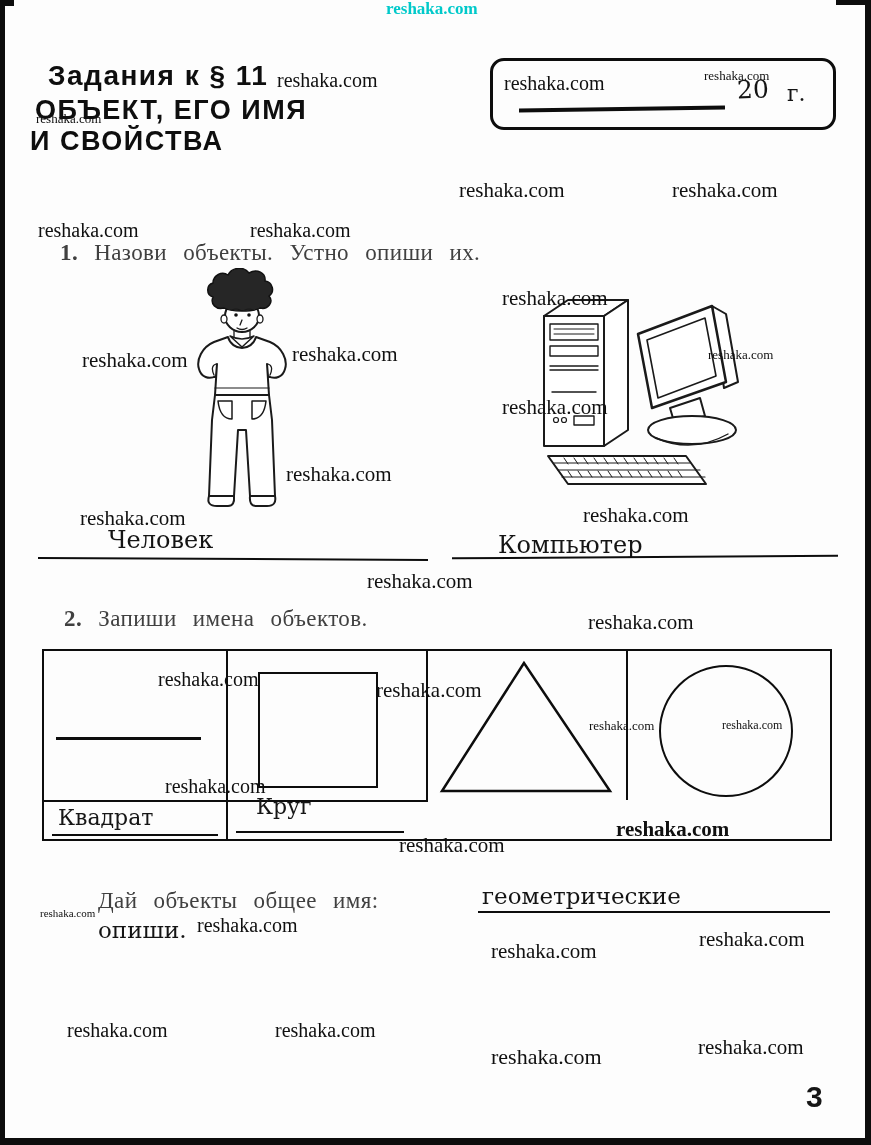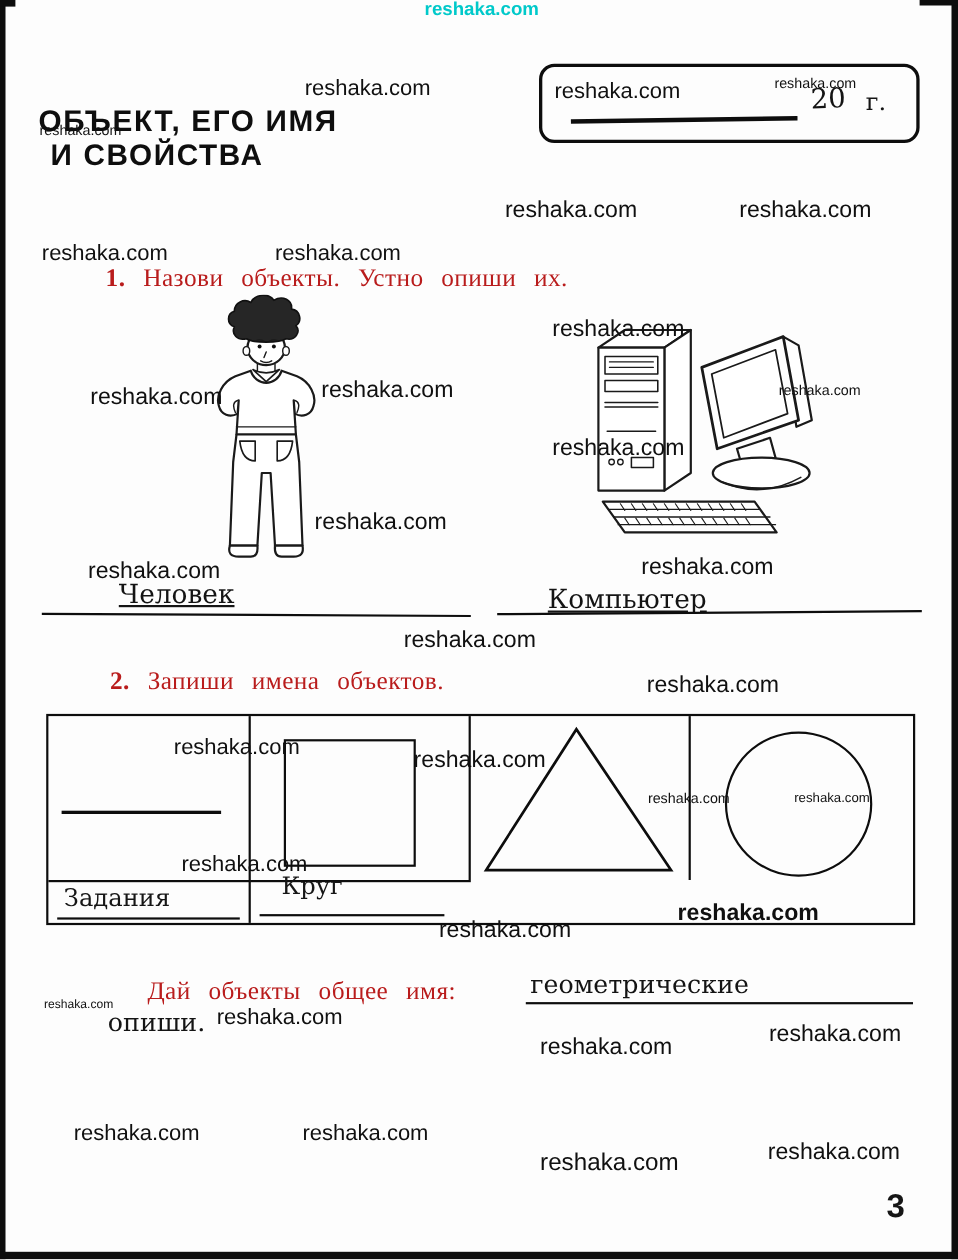--- a/index.html
+++ b/index.html
@@ -1,30 +1,30 @@
 <!DOCTYPE html>
 <html><head>
 <meta charset="utf-8">
 <style>
   html,body{margin:0;padding:0;background:#ffffff;}
   .page{position:relative;width:871px;height:1145px;background:#fdfdfd;overflow:hidden;
         font-family:"Liberation Serif",serif;color:#161616;}
   .frame{position:absolute;background:#0d0d0d;}
-  .wm{position:absolute;font-family:Liberation Sans, sans-serif;color:#101010;white-space:nowrap;line-height:1;}
+  .wm{position:absolute;font-family:Liberation Serif, serif;color:#101010;white-space:nowrap;line-height:1;}
   .wm.cyan{color:#00c9ca;font-weight:bold;}
   .wm.bold{font-weight:bold;}
   .heading{position:absolute;font-family:"Liberation Sans",sans-serif;font-weight:bold;
            font-size:27px;letter-spacing:1.5px;white-space:nowrap;color:#0e0e0e;}
   .datebox{position:absolute;left:490px;top:58px;width:340px;height:66px;
            border:3px solid #0d0d0d;border-radius:14px;background:#fdfdfd;}
   .datebox .blank{position:absolute;left:26px;top:46px;width:206px;height:4px;background:#0d0d0d;transform:rotate(-0.8deg);}
   .hand{font-family:"DejaVu Serif",serif;color:#141414;}
-  .taskline{position:absolute;font-size:23px;white-space:nowrap;word-spacing:10px;letter-spacing:.4px;color:#b91c1c;margin-left:36px;}
+  .taskline{position:absolute;font-size:23px;white-space:nowrap;word-spacing:10px;letter-spacing:.4px;color:#404040;}
   .taskline b{font-weight:bold;}
-  .caption{position:absolute;font-size:24px;white-space:nowrap;text-decoration:underline;}
+  .caption{position:absolute;font-size:24px;white-space:nowrap;}
   .ansline{position:absolute;height:0;border-top:2.5px solid #0d0d0d;}
   .illus{position:absolute;}
   .t2{position:absolute;left:42px;top:649px;width:786px;height:188px;border:2px solid #0d0d0d;
       display:grid;grid-template-columns:184px 200px 200px 1fr;grid-template-rows:149px 1fr;background:#fdfdfd;}
   .t2 .cell{position:relative;border-right:2px solid #0d0d0d;}
   .t2 .cell.last{border-right:none;}
   .t2 .lab{border-top:2px solid #0d0d0d;}
   .t2 .ans{position:absolute;font-family:"DejaVu Serif",serif;font-size:22px;white-space:nowrap;}
   .t2 .u{position:absolute;left:8px;right:8px;bottom:3px;border-top:2px solid #0d0d0d;}
   .shape-line{position:absolute;left:12px;top:86px;width:145px;border-top:3px solid #0d0d0d;}
@@ -36,22 +36,23 @@
 <body>
 
 <div class="page">
 
   <div class="frame" style="left:0;top:0;width:5px;height:1145px"></div>
   <div class="frame" style="left:0;top:1138px;width:871px;height:7px"></div>
   <div class="frame" style="left:865px;top:0;width:6px;height:1145px"></div>
   <div class="frame" style="left:0;top:0;width:14px;height:6px"></div>
   <div class="frame" style="left:836px;top:0;width:35px;height:5px"></div>
 
+  <div class="heading" style="left:48px;top:60px;font-size:28px">Задания к § 11</div>
   <div class="heading" style="left:35px;top:95px">ОБЪЕКТ, ЕГО ИМЯ</div>
-  <div class="heading" style="left:46px;top:126px">И СВОЙСТВА</div>
+  <div class="heading" style="left:30px;top:126px">И СВОЙСТВА</div>
 
   <div class="datebox">
     <div class="blank"></div>
     <span class="hand" style="position:absolute;left:244px;top:14px;font-size:25px;transform:rotate(-2deg)">20</span>
     <span class="hand" style="position:absolute;left:294px;top:20px;font-size:22px">г.</span>
   </div>
 
   <div class="taskline" style="left:60px;top:240px">
     <b>1.</b>
     <span>Назови объекты. Устно опиши их.</span>
@@ -129,21 +130,21 @@
     <div class="cell">
       <svg style="position:absolute;left:4px;top:4px" width="190" height="142" viewBox="0 0 190 142">
         <polygon points="92,8 10,136 178,136" fill="none" stroke="#0d0d0d" stroke-width="2.5"></polygon>
       </svg>
     </div>
     <div class="cell last">
       <div class="shape-circle"></div>
     </div>
 
     <div class="cell lab">
-      <span class="ans" style="left:14px;top:3px">Задания</span>
+      <span class="ans" style="left:14px;top:3px">Квадрат</span>
       <div class="u"></div>
     </div>
     <div class="cell lab last">
       <span class="ans" style="left:28px;top:-8px">Круг</span>
       <div class="u" style="bottom:6px;right:24px"></div>
     </div>
   </div>
 
   <div class="taskline" style="left:98px;top:888px">Дай объекты общее имя:</div>
   <div class="ansline" style="left:478px;top:911px;width:352px;border-top-width:2px"></div>

